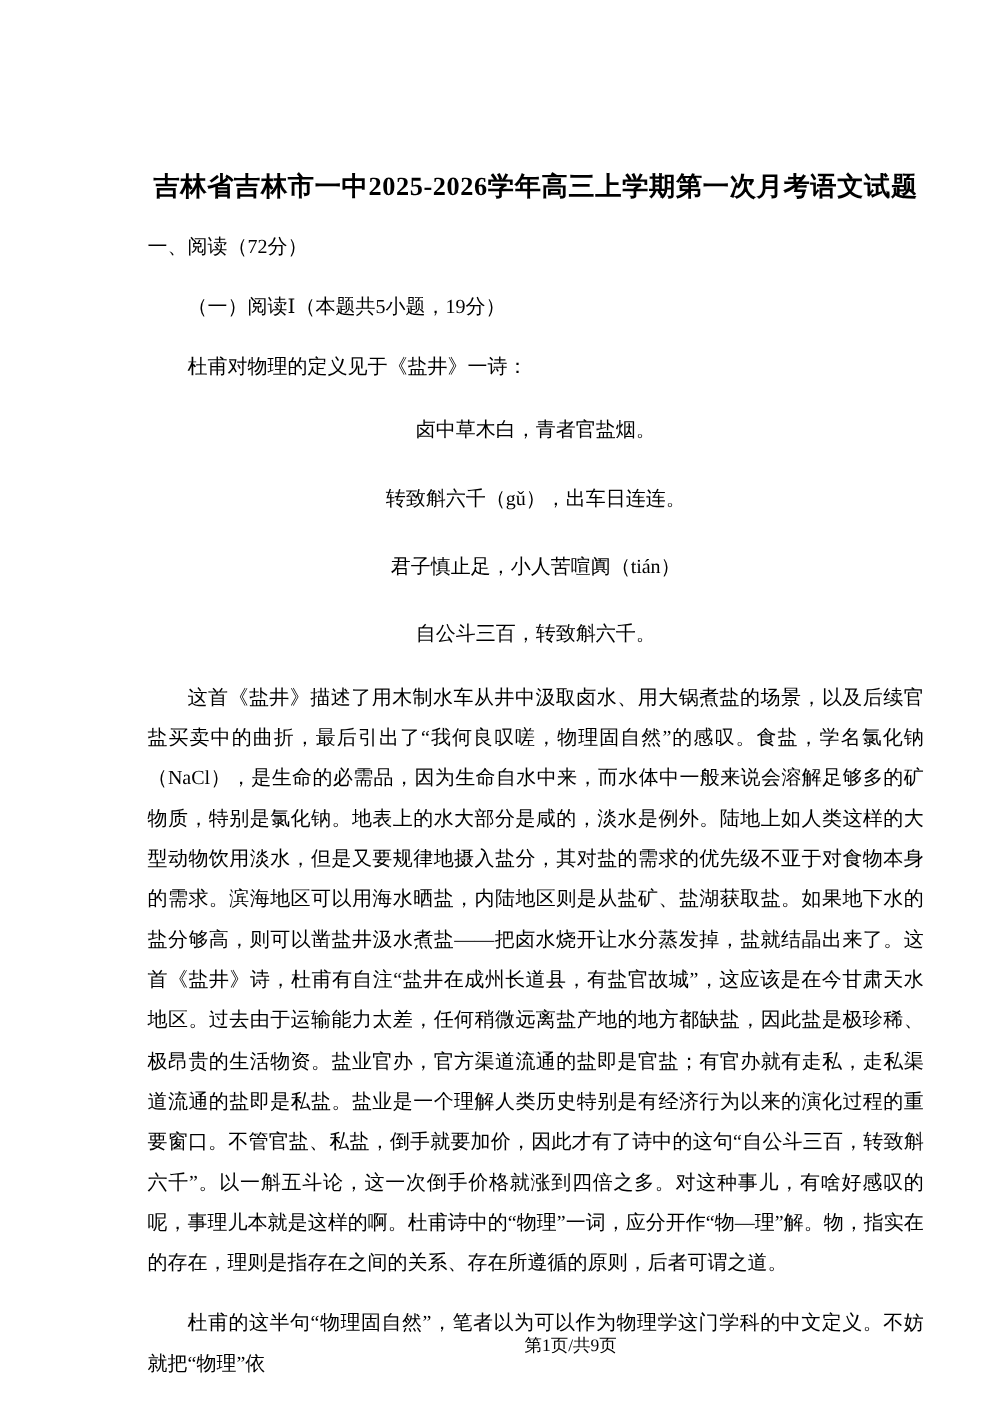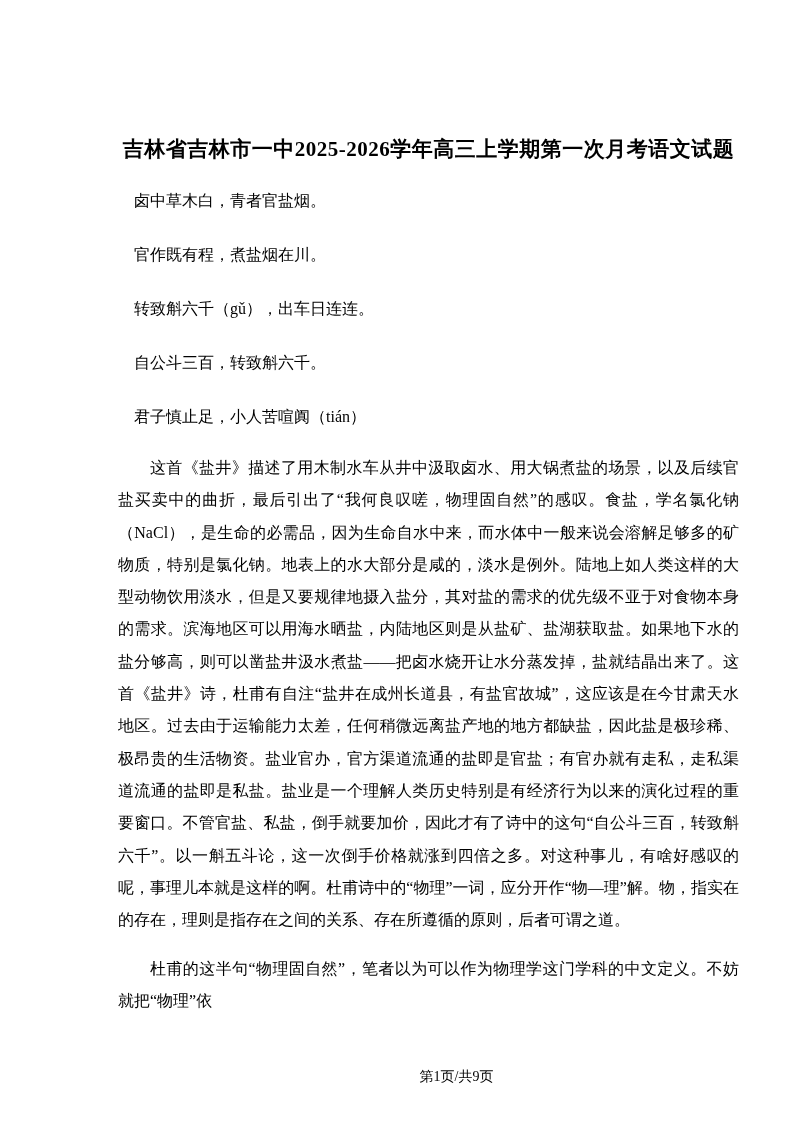--- a/index.html
+++ b/index.html
@@ -25,51 +25,54 @@
     letter-spacing: 0.5px;
   }
   p.body-line {
     line-height: 2.02;
     text-align: justify;
     text-justify: inter-ideograph;
   }
   p.no-indent { text-indent: 0; }
   p.indent { text-indent: 2em; }
   .poem p {
+    text-align: center;
     line-height: 2.38;
     text-indent: 0;
   }
   .page-footer {
     position: absolute;
     left: 12px;
     bottom: 52px;
     width: 100%;
     text-align: center;
     font-size: 14px;
     color: #000000;
   }
 </style>
 </head>
 <body>
 
 <div class="page">
 
   <h1 class="doc-title">吉林省吉林市一中2025-2026学年高三上学期第一次月考语文试题</h1>
 
+  <p class="body-line no-indent">一、阅读（72分）</p>
+
+  <p class="body-line indent">（一）阅读Ⅰ（本题共5小题，19分）</p>
 
 
 
-
+  <p class="body-line indent">杜甫对物理的定义见于《盐井》一诗：</p>
 
   <div class="poem">
     <p>卤中草木白，青者官盐烟。</p>
-    <p>官作既有程，煮盐烟在川。</p>
     <p>转致斛六千（gǔ），出车日连连。</p>
+    <p>君子慎止足，小人苦喧阗（tián）</p>
     <p>自公斗三百，转致斛六千。</p>
-    <p>君子慎止足，小人苦喧阗（tián）</p>
   </div>
 
   <p class="body-line indent">这首《盐井》描述了用木制水车从井中汲取卤水、用大锅煮盐的场景，以及后续官盐买卖中的曲折，最后引出了“我何良叹嗟，物理固自然”的感叹。食盐，学名氯化钠（NaCl），是生命的必需品，因为生命自水中来，而水体中一般来说会溶解足够多的矿物质，特别是氯化钠。地表上的水大部分是咸的，淡水是例外。陆地上如人类这样的大型动物饮用淡水，但是又要规律地摄入盐分，其对盐的需求的优先级不亚于对食物本身的需求。滨海地区可以用海水晒盐，内陆地区则是从盐矿、盐湖获取盐。如果地下水的盐分够高，则可以凿盐井汲水煮盐——把卤水烧开让水分蒸发掉，盐就结晶出来了。这首《盐井》诗，杜甫有自注“盐井在成州长道县，有盐官故城”，这应该是在今甘肃天水地区。过去由于运输能力太差，任何稍微远离盐产地的地方都缺盐，因此盐是极珍稀、极昂贵的生活物资。盐业官办，官方渠道流通的盐即是官盐；有官办就有走私，走私渠道流通的盐即是私盐。盐业是一个理解人类历史特别是有经济行为以来的演化过程的重要窗口。不管官盐、私盐，倒手就要加价，因此才有了诗中的这句“自公斗三百，转致斛六千”。以一斛五斗论，这一次倒手价格就涨到四倍之多。对这种事儿，有啥好感叹的呢，事理儿本就是这样的啊。杜甫诗中的“物理”一词，应分开作“物—理”解。物，指实在的存在，理则是指存在之间的关系、存在所遵循的原则，后者可谓之道。</p>
 
   <p class="body-line indent">杜甫的这半句“物理固自然”，笔者以为可以作为物理学这门学科的中文定义。不妨就把“物理”依</p>
 
   <div class="page-footer">第1页/共9页</div>
 
 </div>
 

